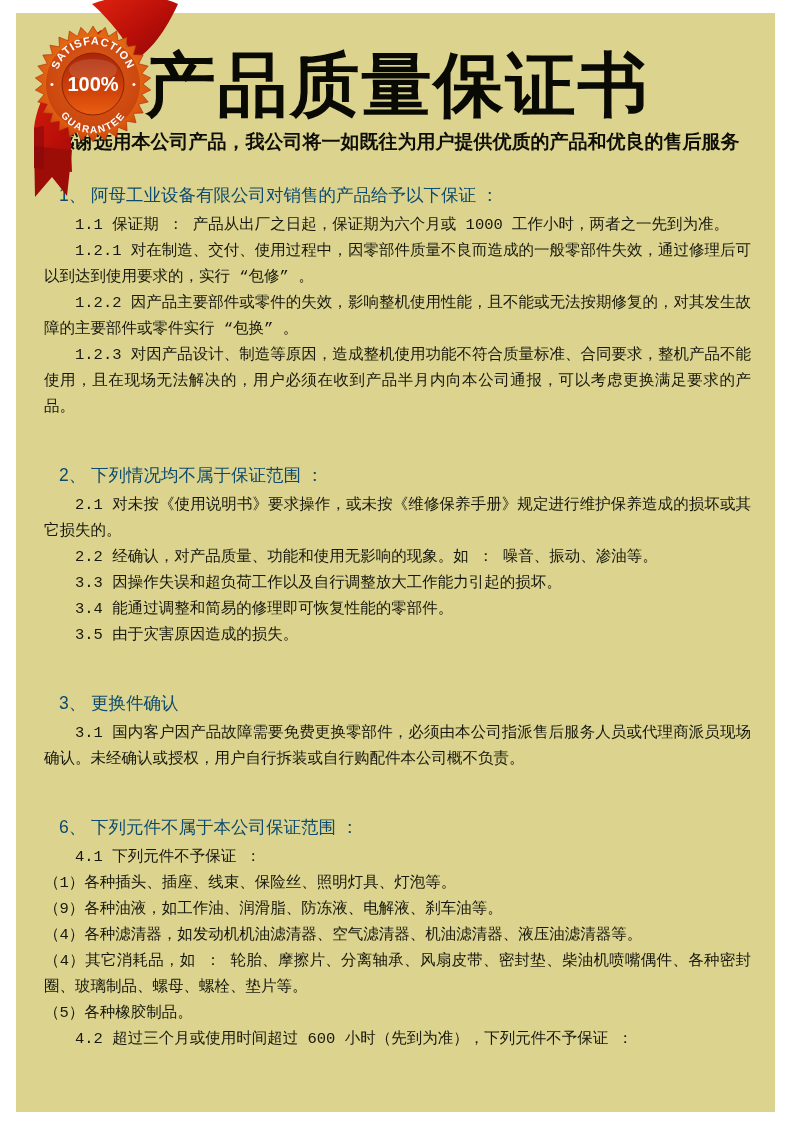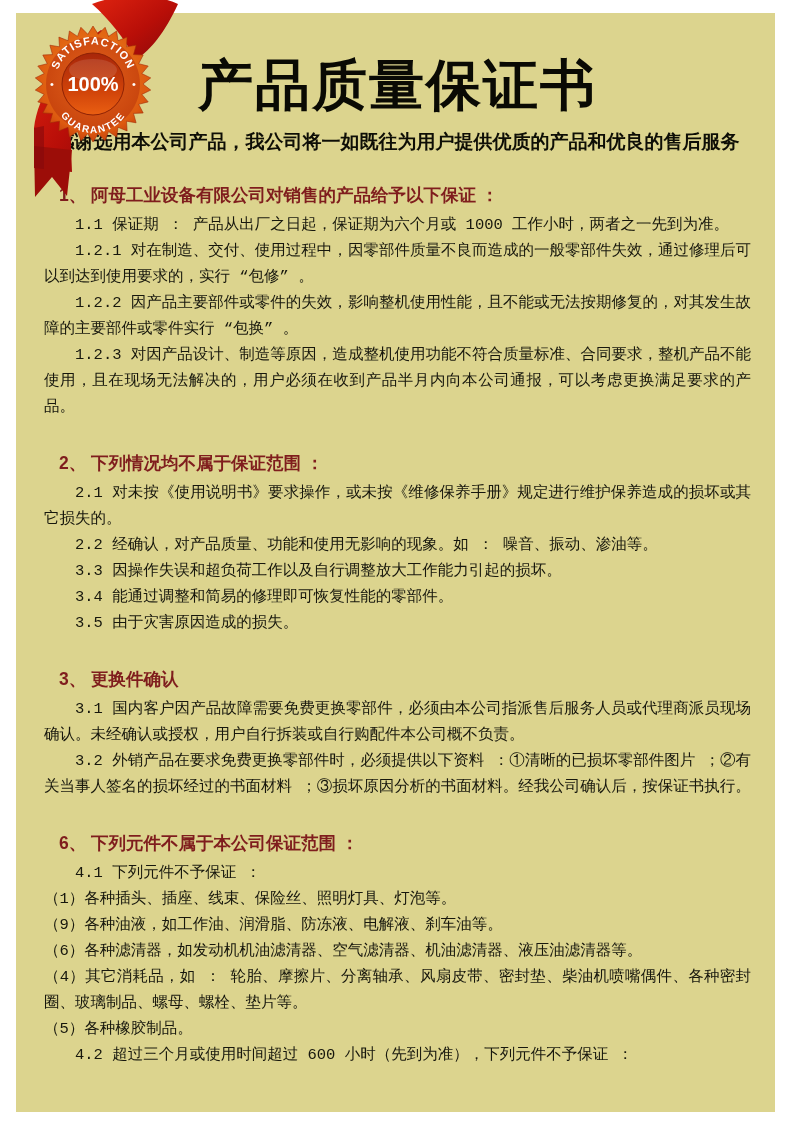--- a/index.html
+++ b/index.html
@@ -1,27 +1,27 @@
 <!DOCTYPE html>
 <html><head>
 <meta charset="utf-8">
 <style>
   html,body{margin:0;padding:0;background:#ffffff;}
   .stage{position:relative;width:800px;height:1137px;background:#ffffff;overflow:hidden;
          font-family:"Liberation Sans","DejaVu Sans",sans-serif;}
   .page{position:absolute;left:16px;top:13px;width:759px;height:1099px;background:#dcd48e;}
   .content{position:relative;padding:40px 24px 0 28px;}
-  .doc-title{margin-top:2px;text-align:center;font-size:55px;font-weight:bold;
+  .doc-title{margin-top:2px;text-align:center;font-size:70px;font-weight:bold;
              letter-spacing:2px;color:#0a0a04;line-height:60px;}
   .doc-subtitle{margin-top:15px;text-align:center;font-size:19px;font-weight:bold;
                 color:#0e0e06;line-height:24px;}
   .sections{margin-top:27px;font-size:15.5px;color:#17170d;line-height:26px;}
-  .section{margin-top:29px;}
+  .section{margin-top:41px;}
   .section:first-child{margin-top:0;}
-  .sec-head{font-size:17.5px;font-weight:bold;color:#7f1d1d;padding-left:15px;
+  .sec-head{font-size:17.5px;font-weight:normal;color:#0c4a6e;padding-left:15px;
             line-height:28px;margin-bottom:3px;}
   .para{margin:0;text-indent:2em;text-align:justify;font-family:Liberation Mono, monospace;}
   .para.flush{text-indent:0;}
   .badge-wrap{position:absolute;left:6px;top:0;width:190px;height:214px;}
   [data-interactable="false"]{cursor:default;}
 </style>
 </head>
 <body>
 
 <div class="stage" data-interactable="false">
@@ -48,31 +48,30 @@
               <p class="para" data-interactable="false">3.3 因操作失误和超负荷工作以及自行调整放大工作能力引起的损坏。</p>
               <p class="para" data-interactable="false">3.4 能通过调整和简易的修理即可恢复性能的零部件。</p>
               <p class="para" data-interactable="false">3.5  由于灾害原因造成的损失。</p>
             </div>
   </div>
 
   <div class="section" data-interactable="false">
     <div class="sec-head" data-interactable="false">3、 更换件确认</div>
     <div class="sec-body" data-interactable="false">
               <p class="para" data-interactable="false">3.1 国内客户因产品故障需要免费更换零部件，必须由本公司指派售后服务人员或代理商派员现场确认。未经确认或授权，用户自行拆装或自行购配件本公司概不负责。</p>
-              <p class="para" data-interactable="false">3.2 外销产品在要求免费更换零部件时，必须提供以下资料 ：①清晰的已损坏零部件图片 ；②有关当事人签名的损坏经过的书面材料 ；③损坏原因分析的书面材料。经我公司确认后，按保证书执行。</p>
             </div>
   </div>
 
   <div class="section" data-interactable="false">
     <div class="sec-head" data-interactable="false">6、 下列元件不属于本公司保证范围 ：</div>
     <div class="sec-body" data-interactable="false">
               <p class="para" data-interactable="false">4.1 下列元件不予保证 ：</p>
               <p class="para flush" data-interactable="false">（1）各种插头、插座、线束、保险丝、照明灯具、灯泡等。</p>
               <p class="para flush" data-interactable="false">（9）各种油液，如工作油、润滑脂、防冻液、电解液、刹车油等。</p>
-              <p class="para flush" data-interactable="false">（6）各种滤清器，如发动机机油滤清器、空气滤清器、机油滤清器、液压油滤清器等。</p>
+              <p class="para flush" data-interactable="false">（4）各种滤清器，如发动机机油滤清器、空气滤清器、机油滤清器、液压油滤清器等。</p>
               <p class="para flush" data-interactable="false">（4）其它消耗品，如 ： 轮胎、摩擦片、分离轴承、风扇皮带、密封垫、柴油机喷嘴偶件、各种密封圈、玻璃制品、螺母、螺栓、垫片等。</p>
               <p class="para flush" data-interactable="false">（5）各种橡胶制品。</p>
               <p class="para" data-interactable="false">4.2 超过三个月或使用时间超过 600 小时（先到为准），下列元件不予保证 ：</p>
             </div>
   </div>
 </div>
     </div>
   </div>
 
   <div class="badge-wrap" data-interactable="false">

